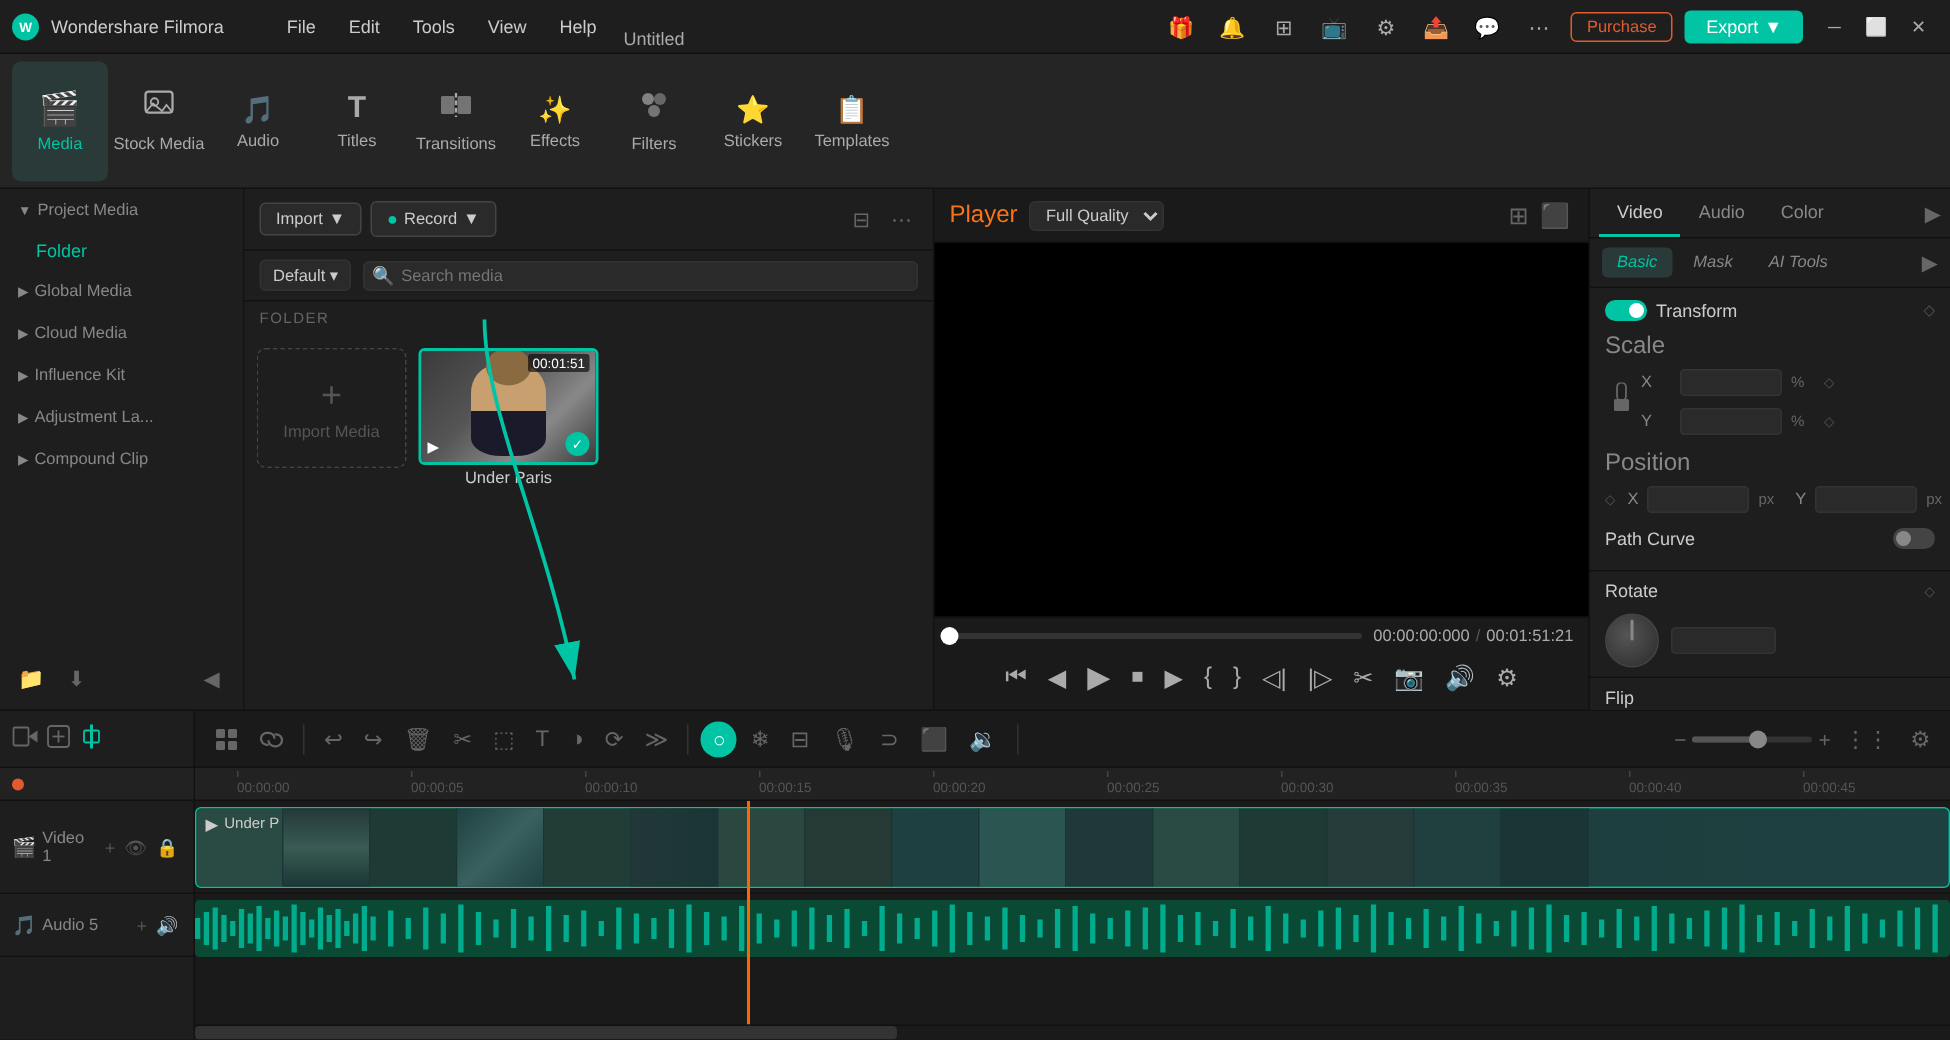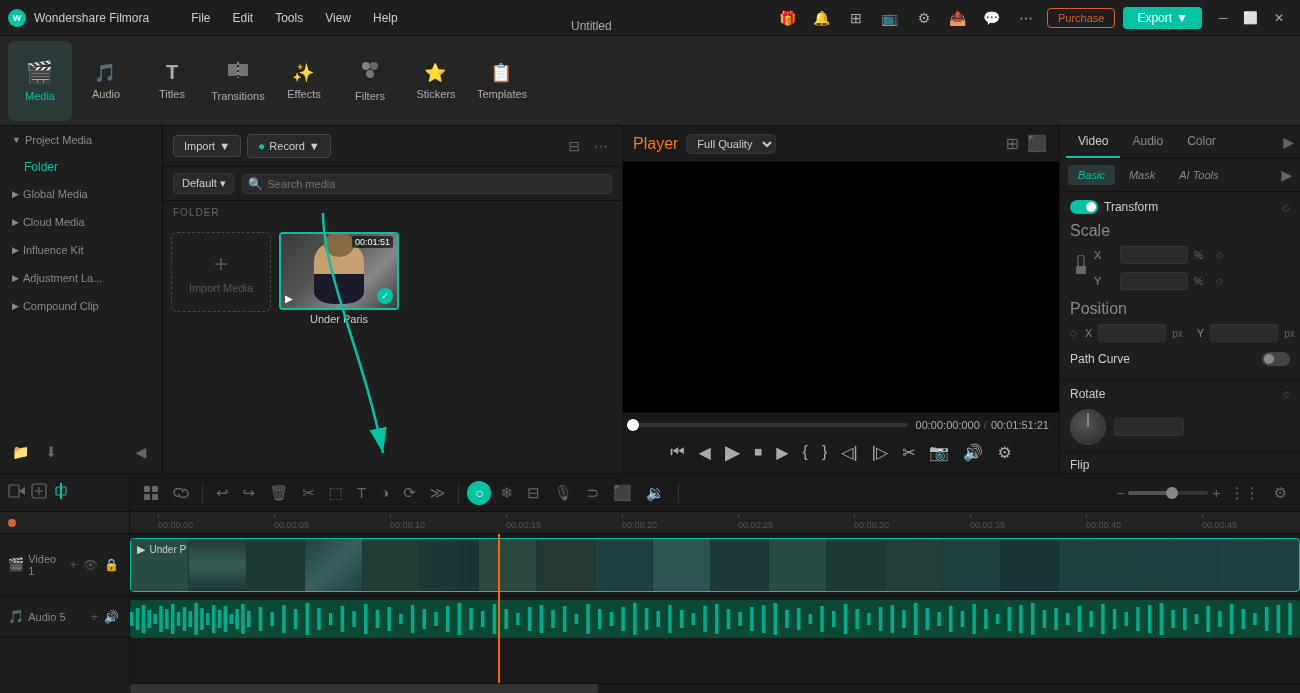--- a/index.html
+++ b/index.html
@@ -37,21 +37,21 @@
     .menu-items { display: flex; gap: 2px; }
     .menu-item {
       padding: 4px 10px;
       color: #ccc;
       cursor: pointer;
       border-radius: 3px;
       font-size: 12px;
     }
     .title-center {
       flex: 1;
-      text-align: center;
+      text-align: left;
       color: #aaa;
       font-size: 12px;
       margin-top: 17px;
     }
     .titlebar-right {
       display: flex;
       align-items: center;
       gap: 8px;
     }
     .title-icon-btn {
@@ -768,20 +768,30 @@
       <div class="win-btn">⬜</div>
       <div class="win-btn win-close">✕</div>
     </div>
   </div>
 </div>
 
 <div class="toolbar">
   <div class="tool-item active">
     <div class="tool-icon">🎬</div>
     <div class="tool-label">Media</div>
+  </div>
+  <div class="tool-item">
+    <div class="tool-icon" style="font-size:18px;">
+      <svg width="22" height="22" viewBox="0 0 22 22" fill="none">
+          <rect x="2" y="2" width="18" height="14" rx="2" stroke="#aaa" stroke-width="1.5"></rect>
+          <circle cx="8" cy="9" r="2.5" stroke="#aaa" stroke-width="1.2"></circle>
+          <polyline points="2,16 7,10 13,15 16,11 20,16" stroke="#aaa" stroke-width="1.2" fill="none"></polyline>
+        </svg>
+    </div>
+    <div class="tool-label">Stock Media</div>
   </div>
   <div class="tool-item">
     <div class="tool-icon" style="font-size:18px;">🎵</div>
     <div class="tool-label">Audio</div>
   </div>
   <div class="tool-item">
     <div class="tool-icon" style="color:#aaa; font-size:20px; font-weight:bold;">T</div>
     <div class="tool-label">Titles</div>
   </div>
   <div class="tool-item">

